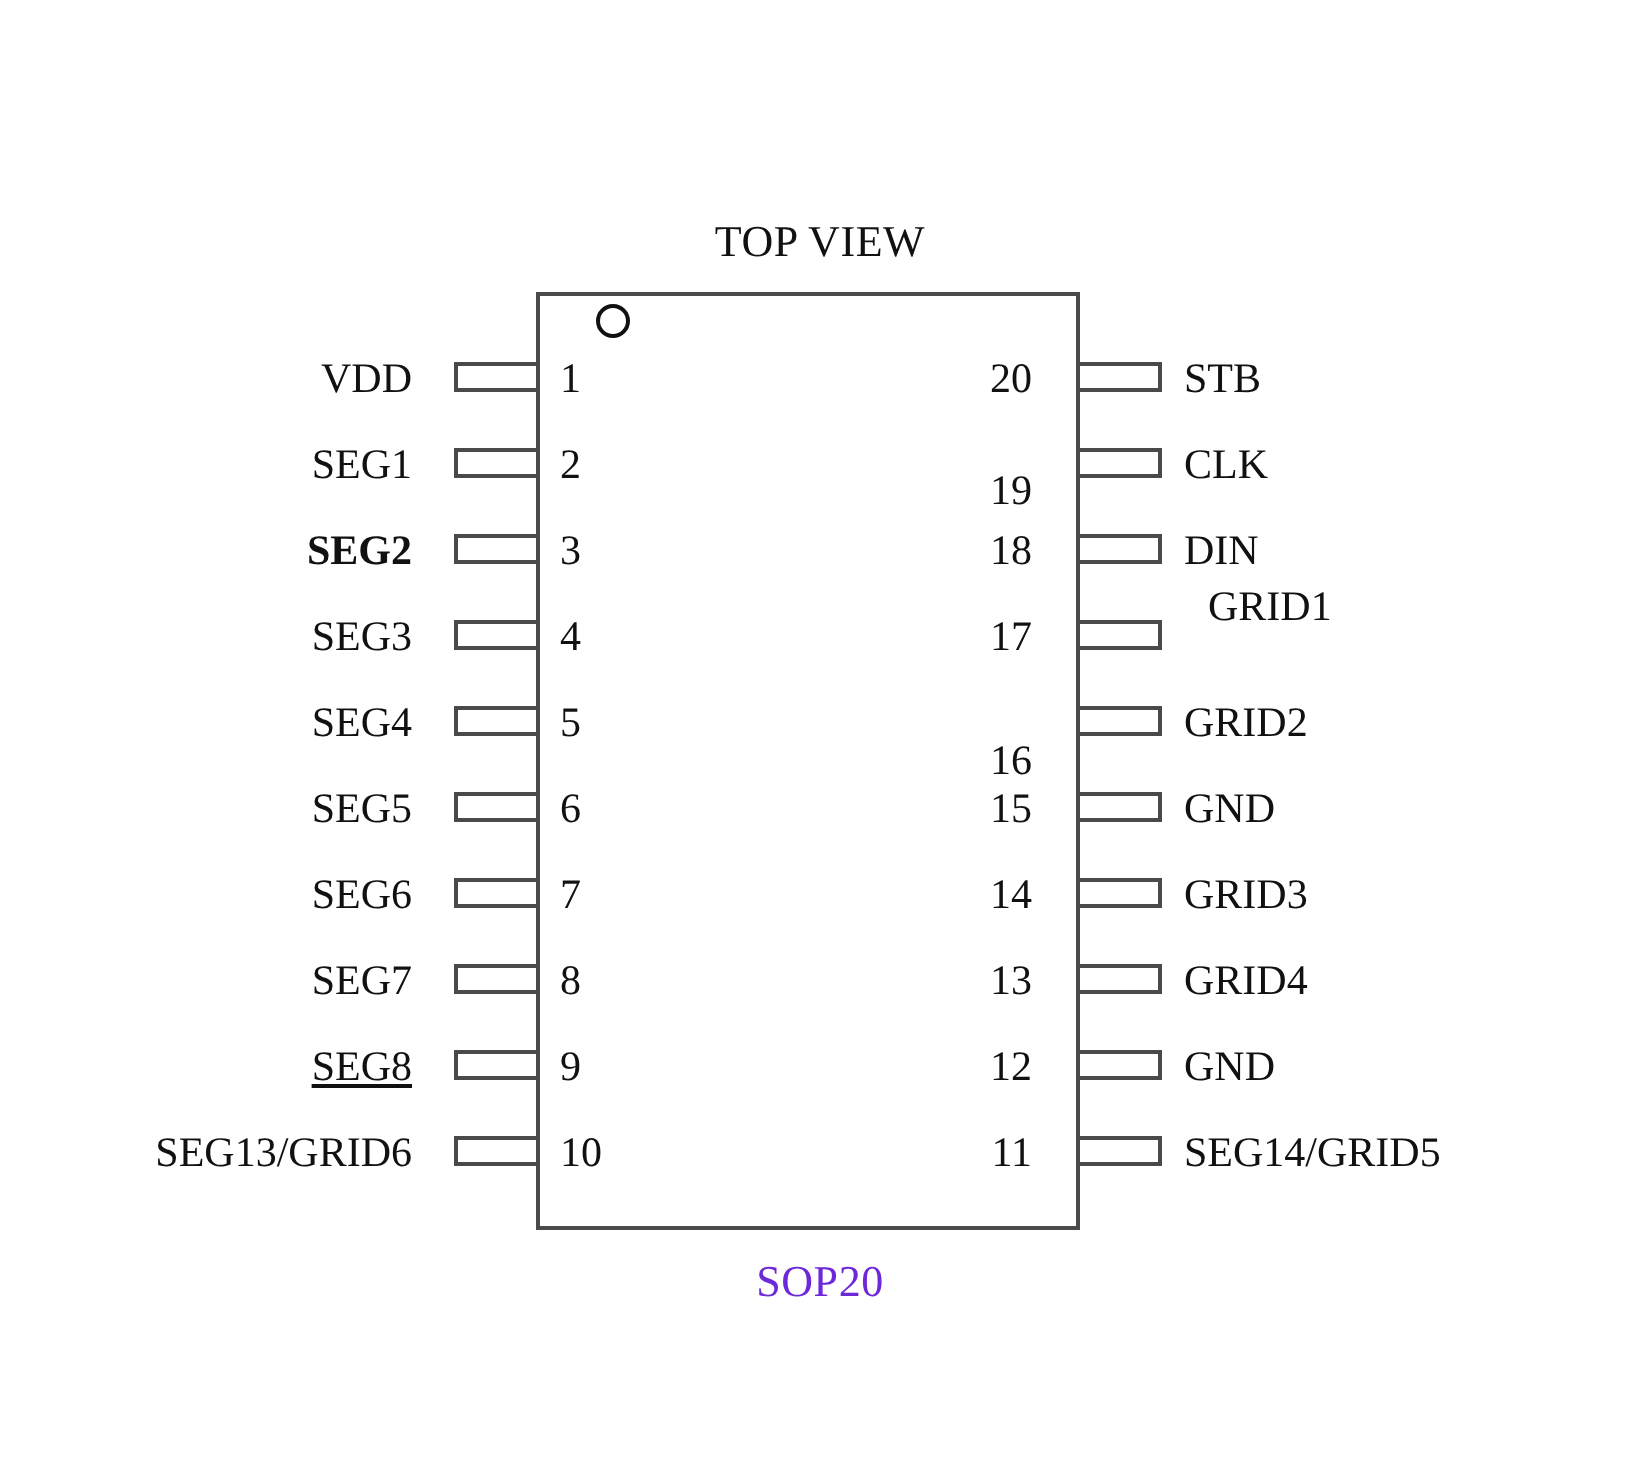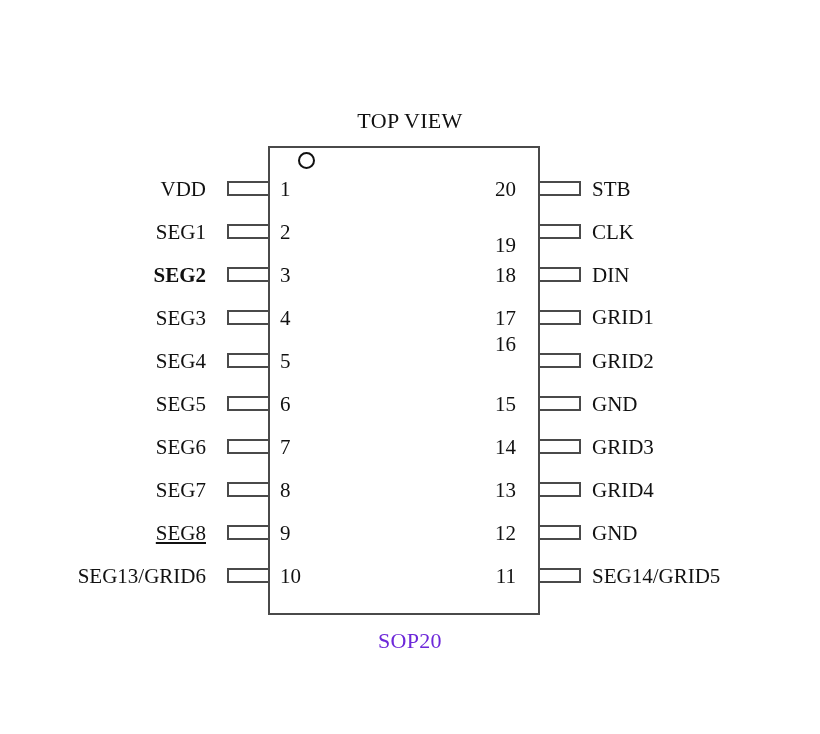--- a/index.html
+++ b/index.html
@@ -177,25 +177,25 @@
       <div class="lead right" style="top: 181px;"></div>
       <div class="pin-label right" style="top: 178.5px;">STB</div>
       <div class="pin-number right" style="top: 178.5px;">20</div>
       <div class="lead right" style="top: 224px;"></div>
       <div class="pin-label right" style="top: 221.5px;">CLK</div>
       <div class="pin-number right" style="top: 221.5px; margin-top: 13px;">19</div>
       <div class="lead right" style="top: 267px;"></div>
       <div class="pin-label right" style="top: 264.5px;">DIN</div>
       <div class="pin-number right" style="top: 264.5px;">18</div>
       <div class="lead right" style="top: 310px;"></div>
-      <div class="pin-label right" style="top: 307px;">GRID1</div>
+      <div class="pin-label right" style="top: 293px; margin-left: 12px;">GRID1</div>
       <div class="pin-number right" style="top: 307.5px;">17</div>
       <div class="lead right" style="top: 353px;"></div>
       <div class="pin-label right" style="top: 350.5px;">GRID2</div>
-      <div class="pin-number right" style="top: 334px;">16</div>
+      <div class="pin-number right" style="top: 370px;">16</div>
       <div class="lead right" style="top: 396px;"></div>
       <div class="pin-label right" style="top: 393.5px;">GND</div>
       <div class="pin-number right" style="top: 393.5px;">15</div>
       <div class="lead right" style="top: 439px;"></div>
       <div class="pin-label right" style="top: 436.5px; font-family: Liberation Serif, serif;">GRID3</div>
       <div class="pin-number right" style="top: 436.5px;">14</div>
       <div class="lead right" style="top: 482px;"></div>
       <div class="pin-label right" style="top: 479.5px;">GRID4</div>
       <div class="pin-number right" style="top: 479.5px;">13</div>
       <div class="lead right" style="top: 525px;"></div>

